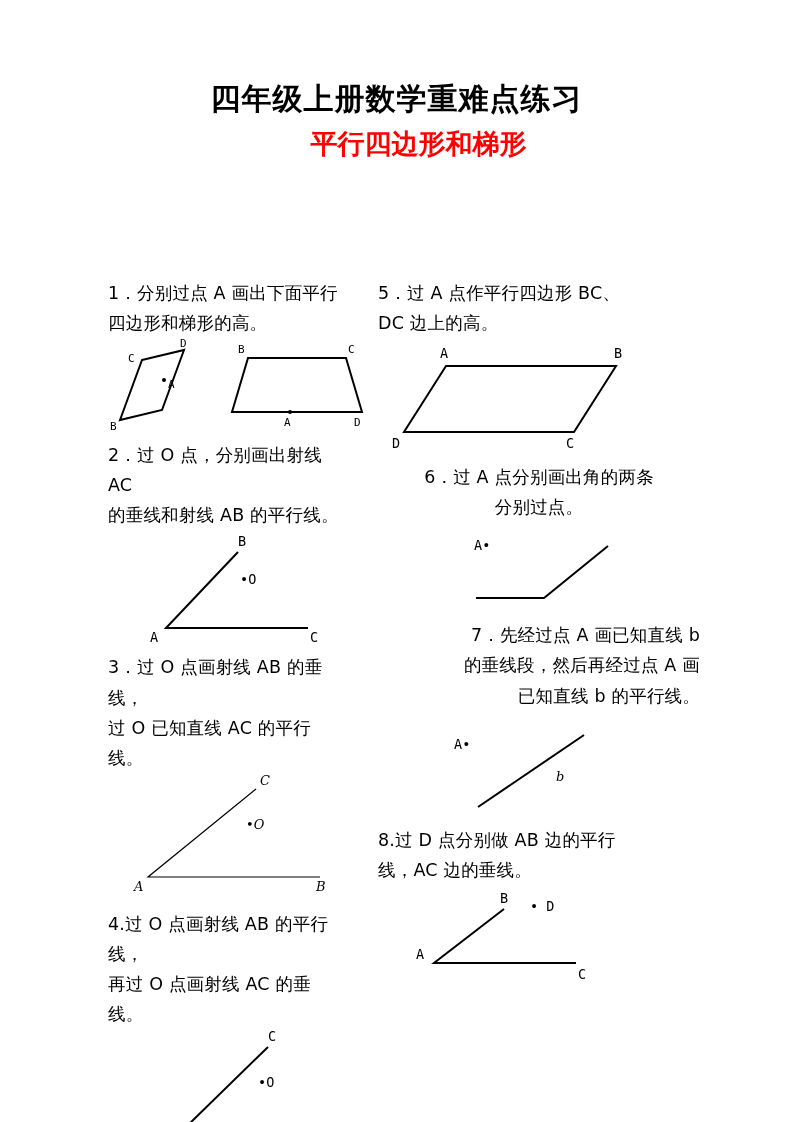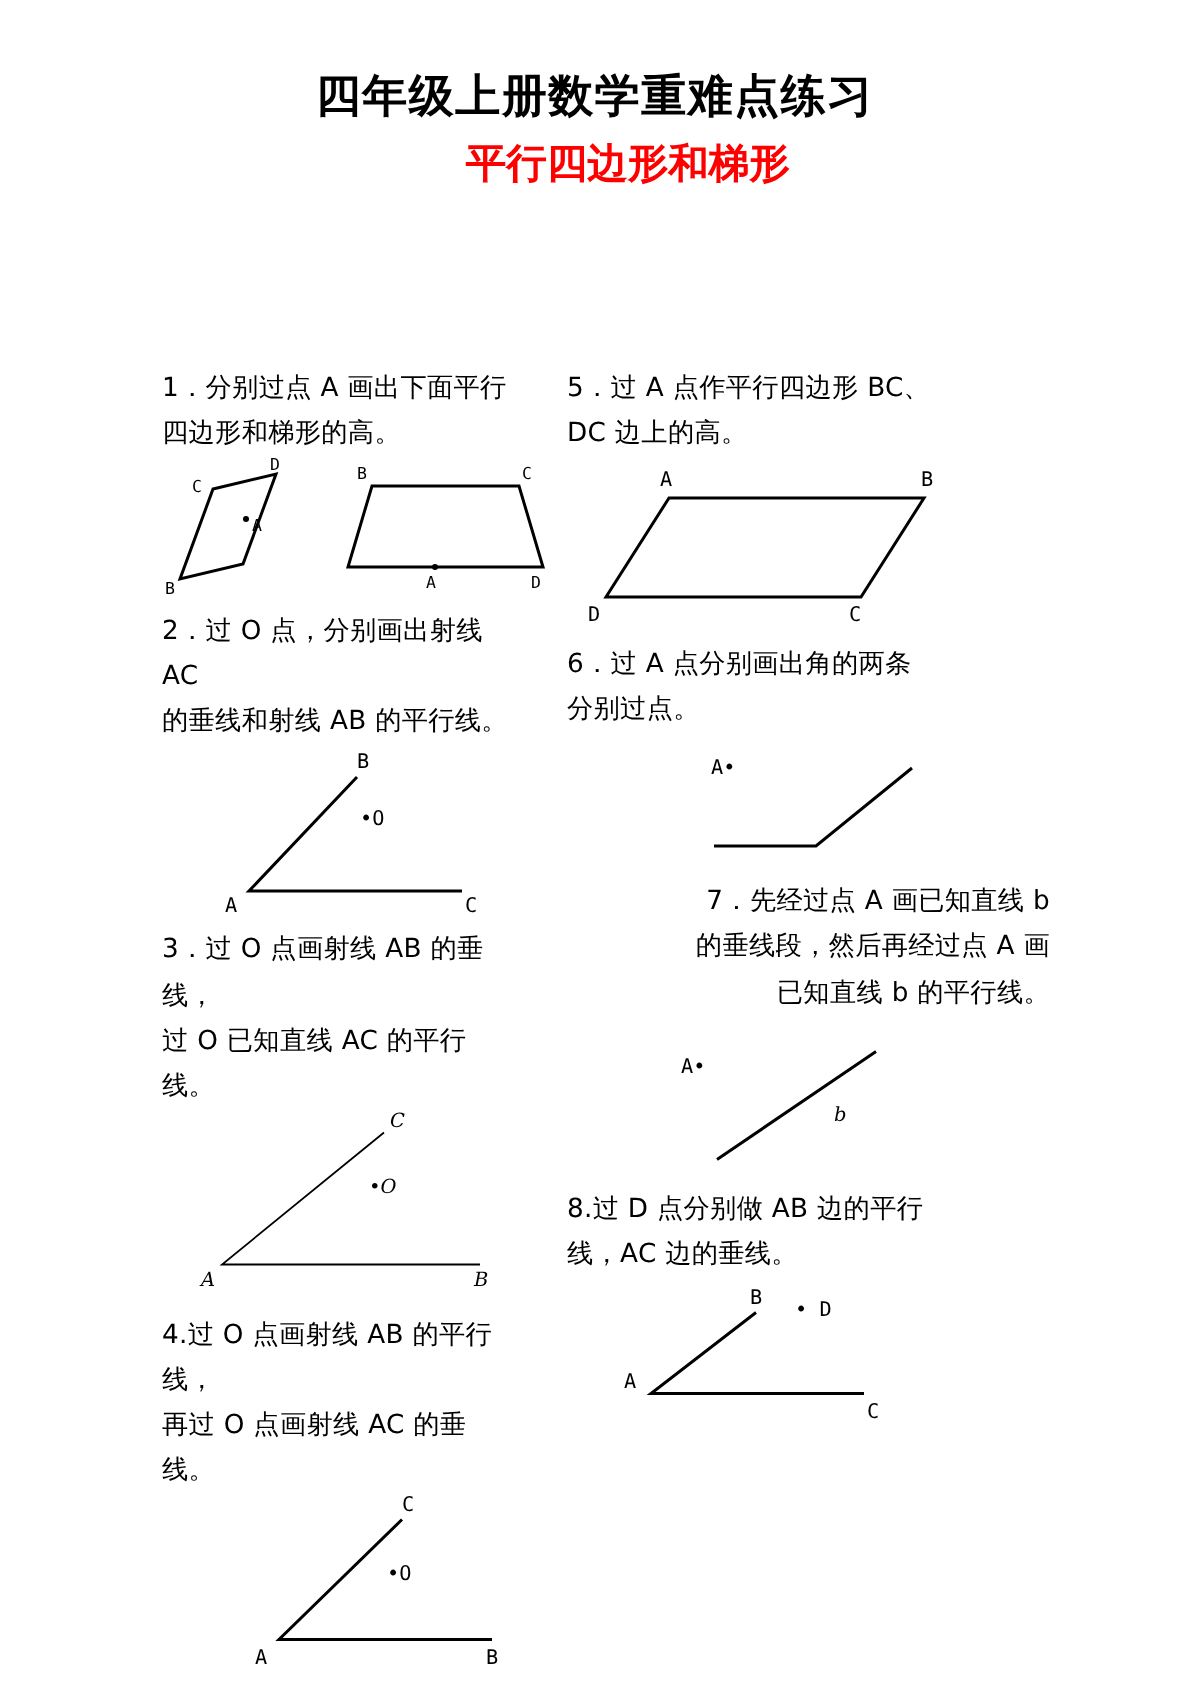--- a/index.html
+++ b/index.html
@@ -17,21 +17,21 @@
     width: 793px;
     height: 1122px;
     padding: 0;
   }
   .title-main {
     text-align: center;
     font-family: "DejaVu Sans", sans-serif;
     font-weight: bold;
     font-size: 30px;
     letter-spacing: 1px;
-    margin-top: 48px;
+    margin-top: 82px;
     line-height: 1.1;
   }
   .title-sub {
     text-align: center;
     font-family: "DejaVu Sans", sans-serif;
     font-weight: bold;
     font-size: 27px;
     color: #ff0000;
     margin-top: 14px;
     line-height: 1.1;
@@ -166,21 +166,21 @@
           <svg width="300" height="118" viewBox="0 0 300 118">
             <polygon class="shape" points="68,28 238,28 196,94 26,94"></polygon>
             <text class="lbl-big" x="62" y="20">A</text>
             <text class="lbl-big" x="236" y="20">B</text>
             <text class="lbl-big" x="14" y="110">D</text>
             <text class="lbl-big" x="188" y="110">C</text>
           </svg>
         </div>
       </div>
 
-      <div style="margin-top:6px;">
+      <div style="margin-top:6px;text-align:center;">
         <div class="q">6．过 A 点分别画出角的两条</div>
         <div class="q">分别过点。</div>
         <div class="fig">
           <svg width="300" height="96" viewBox="0 0 300 96">
             <polyline class="shape" points="230,24 166,76 98,76"></polyline>
             <text class="lbl-big" x="96" y="28">A•</text>
           </svg>
         </div>
       </div>
 

